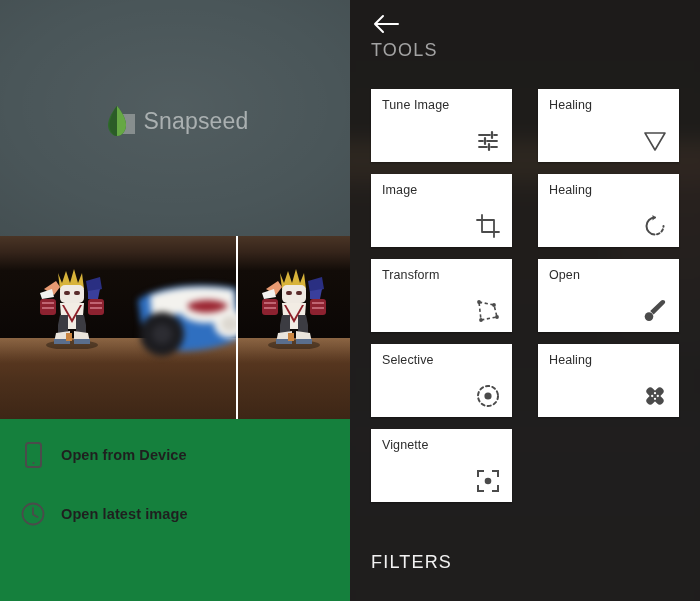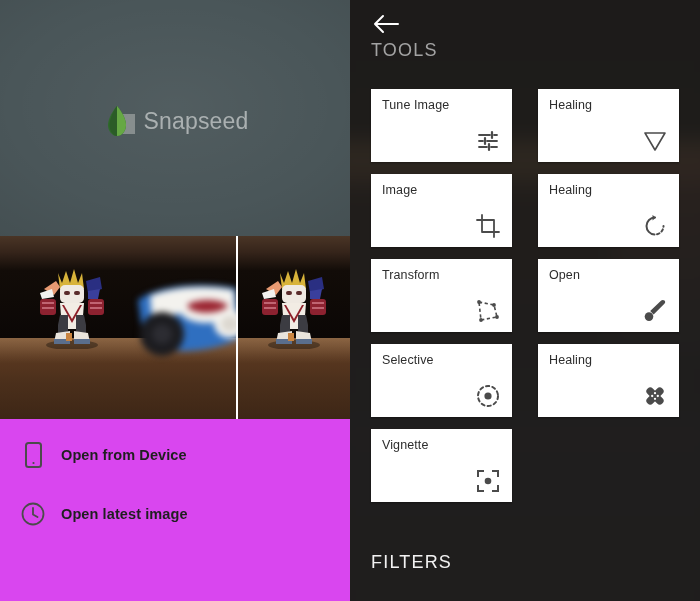--- a/index.html
+++ b/index.html
@@ -139,21 +139,21 @@
   }
   .thumb-blur-soft { filter: blur(0.5px); }
 
   
   .menu {
     position: absolute;
     left: 0;
     top: 419px;
     width: 350px;
     height: 182px;
-    background: #d946ef;
+    background: #15803d;
   }
   .menu-item {
     position: absolute;
     left: 0;
     width: 350px;
     height: 59px;
     display: flex;
     align-items: center;
     cursor: pointer;
   }

